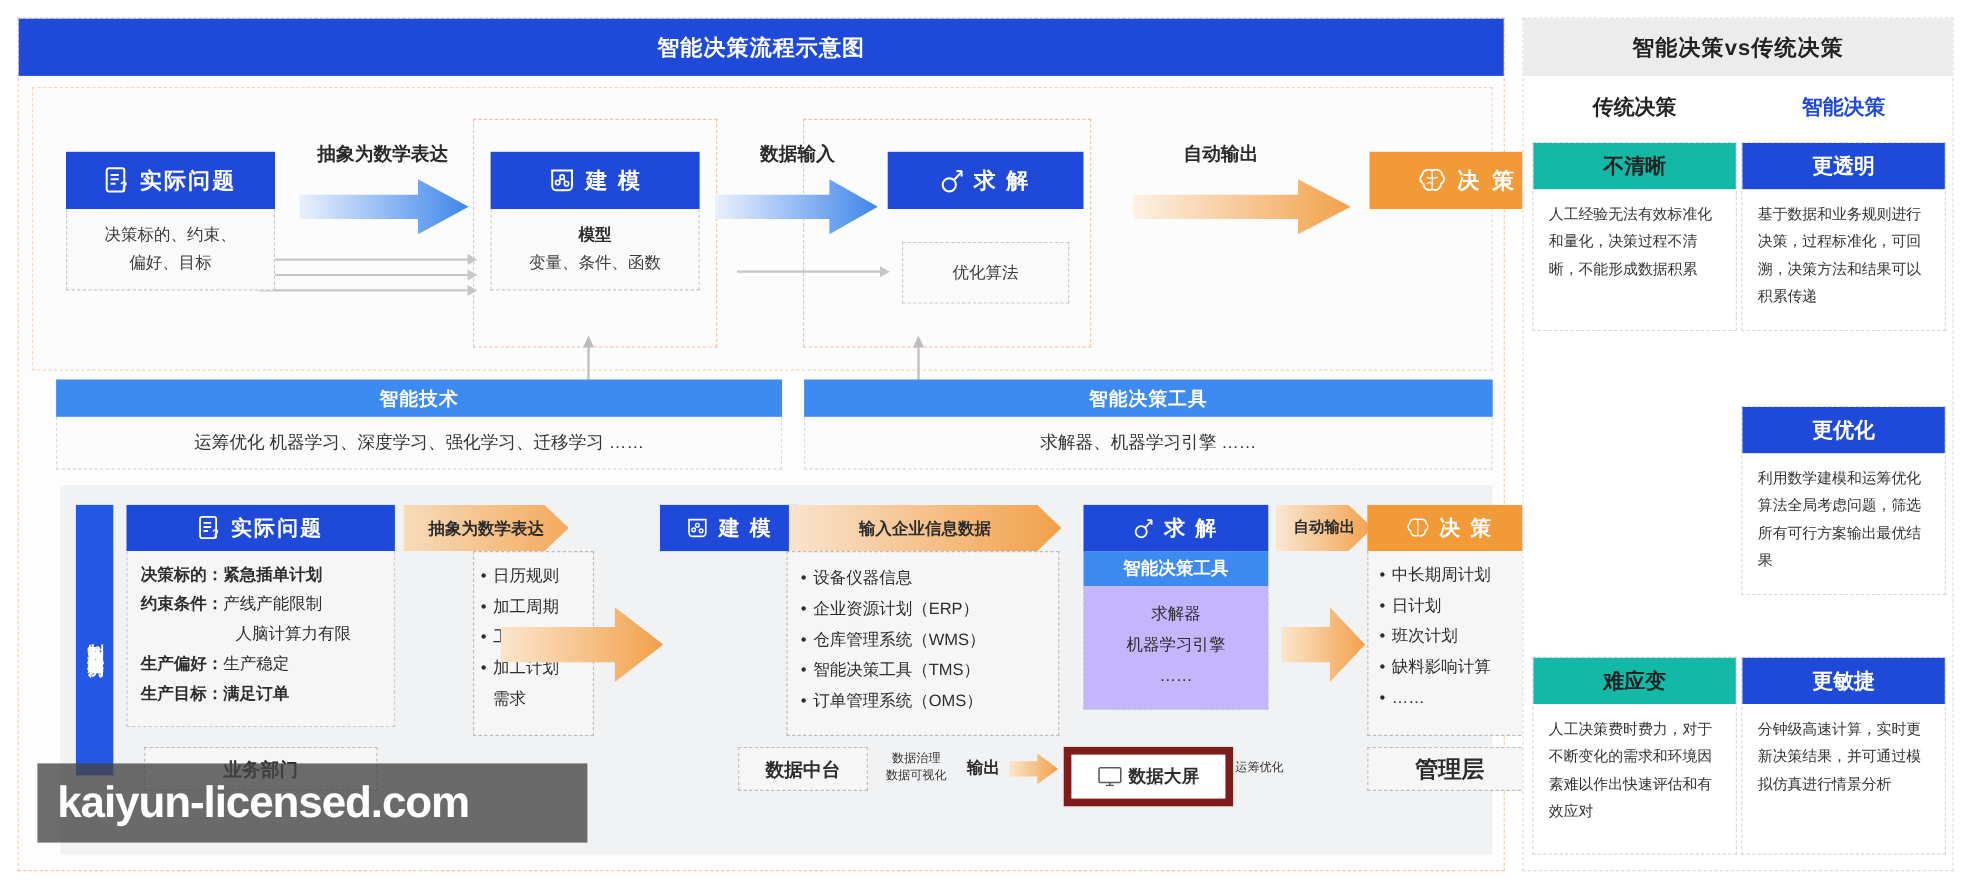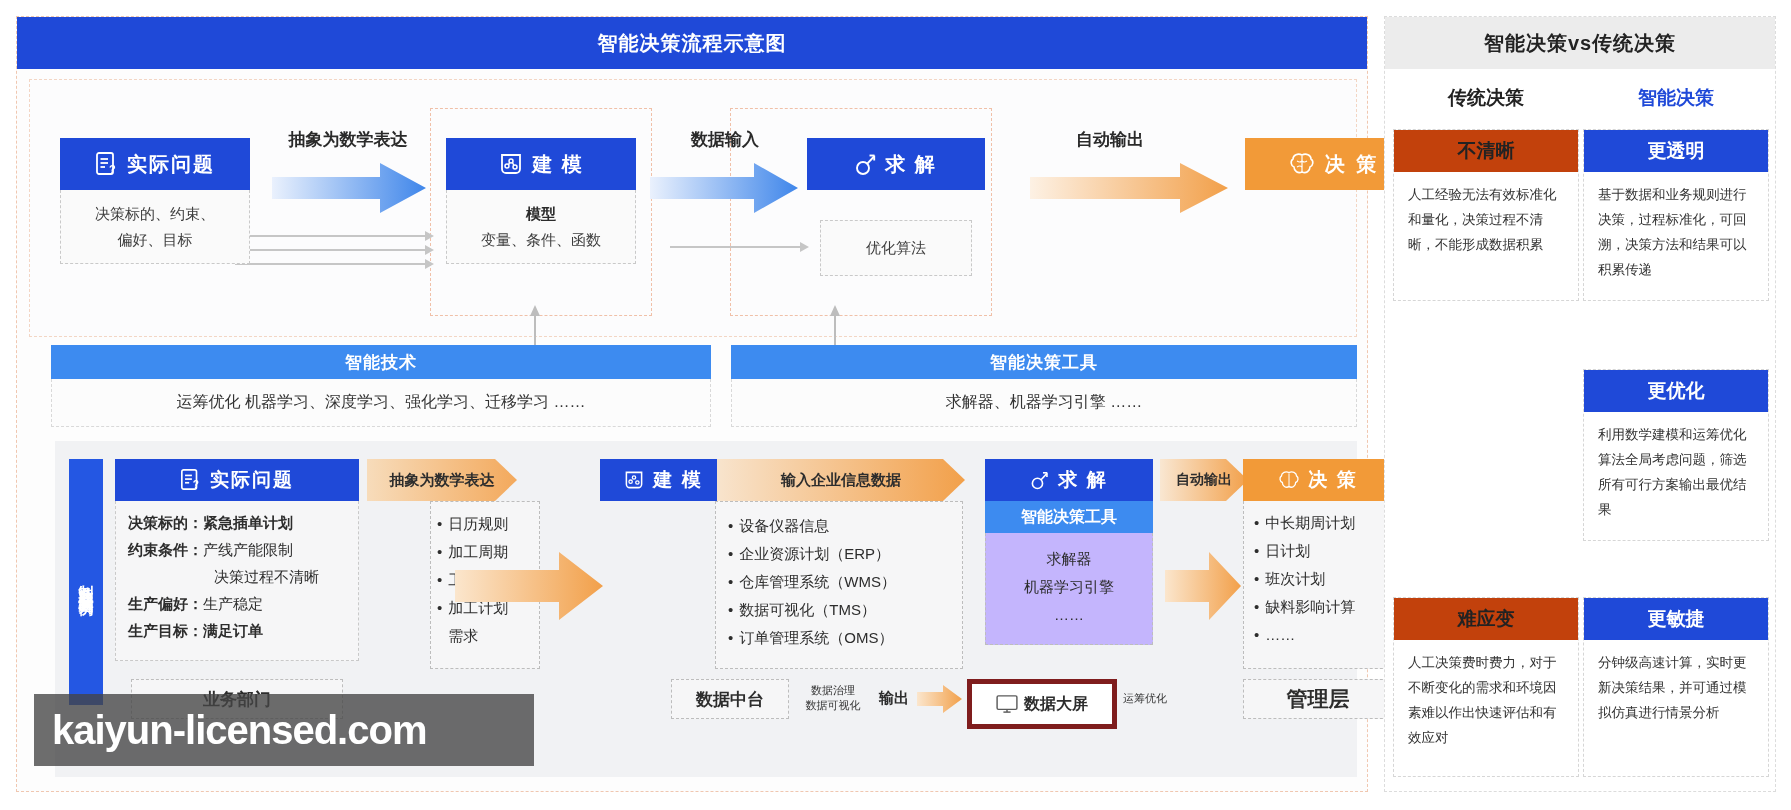--- a/index.html
+++ b/index.html
@@ -137,36 +137,36 @@
     padding:8px 0 0 10px;box-sizing:border-box;}
 
   .c6-foot{position:absolute;left:1188px;top:238px;width:150px;height:40px;border:1px dashed #bdbdbd;background:#f6f6f7;
     display:flex;align-items:center;justify-content:center;font-size:21px;font-weight:bold;color:#2d2d2d;box-sizing:border-box;}
 
   
   .dm-box{position:absolute;top:238px;height:40px;border:1px dashed #bdbdbd;background:#f6f6f7;
     display:flex;align-items:center;justify-content:center;font-size:17px;font-weight:bold;color:#2d2d2d;box-sizing:border-box;}
   .dm-note{position:absolute;font-size:11px;line-height:15px;color:#333;text-align:center;}
   .dm-lbl{position:absolute;font-size:15px;font-weight:bold;color:#2d2d2d;}
-  .screen-box{position:absolute;top:238px;height:40px;background:#fff;border:5px solid #7f1d1d;
+  .screen-box{position:absolute;top:238px;height:40px;background:#fff;border:7px solid #7f1d1d;
     display:flex;align-items:center;justify-content:center;gap:6px;font-size:16px;font-weight:bold;color:#2d2d2d;}
 
   
   .right-panel{position:absolute;left:1384px;top:16px;width:392px;height:776px;
     border:1px dashed #dcdcdc;box-sizing:border-box;background:#fff;}
   .right-title{position:absolute;left:0;top:0;width:100%;height:52px;background:#ececec;color:#222;
     display:flex;align-items:center;justify-content:center;font-size:20px;font-weight:bold;letter-spacing:1px;}
   .rp-colhdr{position:absolute;top:56px;height:50px;display:flex;align-items:center;justify-content:center;
     font-size:19px;font-weight:bold;}
   .rp-col-l{left:8px;width:186px;color:#222;}
   .rp-col-r{left:198px;width:186px;color:#1f49d8;}
   .rcell{position:absolute;width:186px;border:1px dashed #d6d6d6;box-sizing:border-box;background:#fff;}
   .rcell .hd{height:42px;display:flex;align-items:center;justify-content:center;font-size:19px;font-weight:bold;}
   .rcell .bd{padding:10px 14px 0 14px;font-size:13.5px;line-height:25px;color:#333;}
-  .hd-grey{background:#c2410c;color:#222;}
+  .hd-grey{background:#14b8a6;color:#222;}
   .hd-blue{background:#1f49d8;color:#fff;}
 
   
   .wm{position:absolute;left:34px;top:694px;width:500px;height:72px;background:rgba(68,68,68,0.78);
     display:flex;align-items:center;padding-left:18px;box-sizing:border-box;}
   .wm span{color:#fff;font-size:40px;font-weight:bold;letter-spacing:-1px;}
 
   .ic{display:inline-block;vertical-align:middle;}
 </style>
 </head>
@@ -321,21 +321,21 @@
             <text x="14" y="22" font-size="11" fill="#fff" font-family="'Liberation Sans',sans-serif">?</text>
           </svg>
           <span>实际问题</span>
         </div>
         <div class="dash-body">
           <div class="kv">
             <b>决策标的：</b><b>紧急插单计划</b></div>
           <div class="kv">
             <b>约束条件：</b><span>产线产能限制</span></div>
           <div class="kv" style="padding-left:86px">
-            <span>决策过程不清晰</span></div>
+            <span>人脑计算力有限</span></div>
           <div class="kv">
             <b>生产偏好：</b><span>生产稳定</span></div>
           <div class="kv">
             <b>生产目标：</b><b>满足订单</b></div>
         </div>
       </div>
       <div class="c1-foot">业务部门</div>
 
       <div class="chev" style="left:312px;top:18px;width:150px;height:42px;">
         <svg width="150" height="42" style="position:absolute;left:0;top:0">
@@ -416,21 +416,21 @@
         <div class="bul">
             <span class="dot">•</span>
             <span>企业资源计划（ERP）</span>
           </div>
         <div class="bul">
             <span class="dot">•</span>
             <span>仓库管理系统（WMS）</span>
           </div>
         <div class="bul">
             <span class="dot">•</span>
-            <span>数据可视化（TMS）</span>
+            <span>智能决策工具（TMS）</span>
           </div>
         <div class="bul">
             <span class="dot">•</span>
             <span>订单管理系统（OMS）</span>
           </div>
       </div>
 
       <div class="c5">
         <div class="blue-hdr">
           <svg class="ic" width="20" height="22" viewBox="0 0 22 26">

